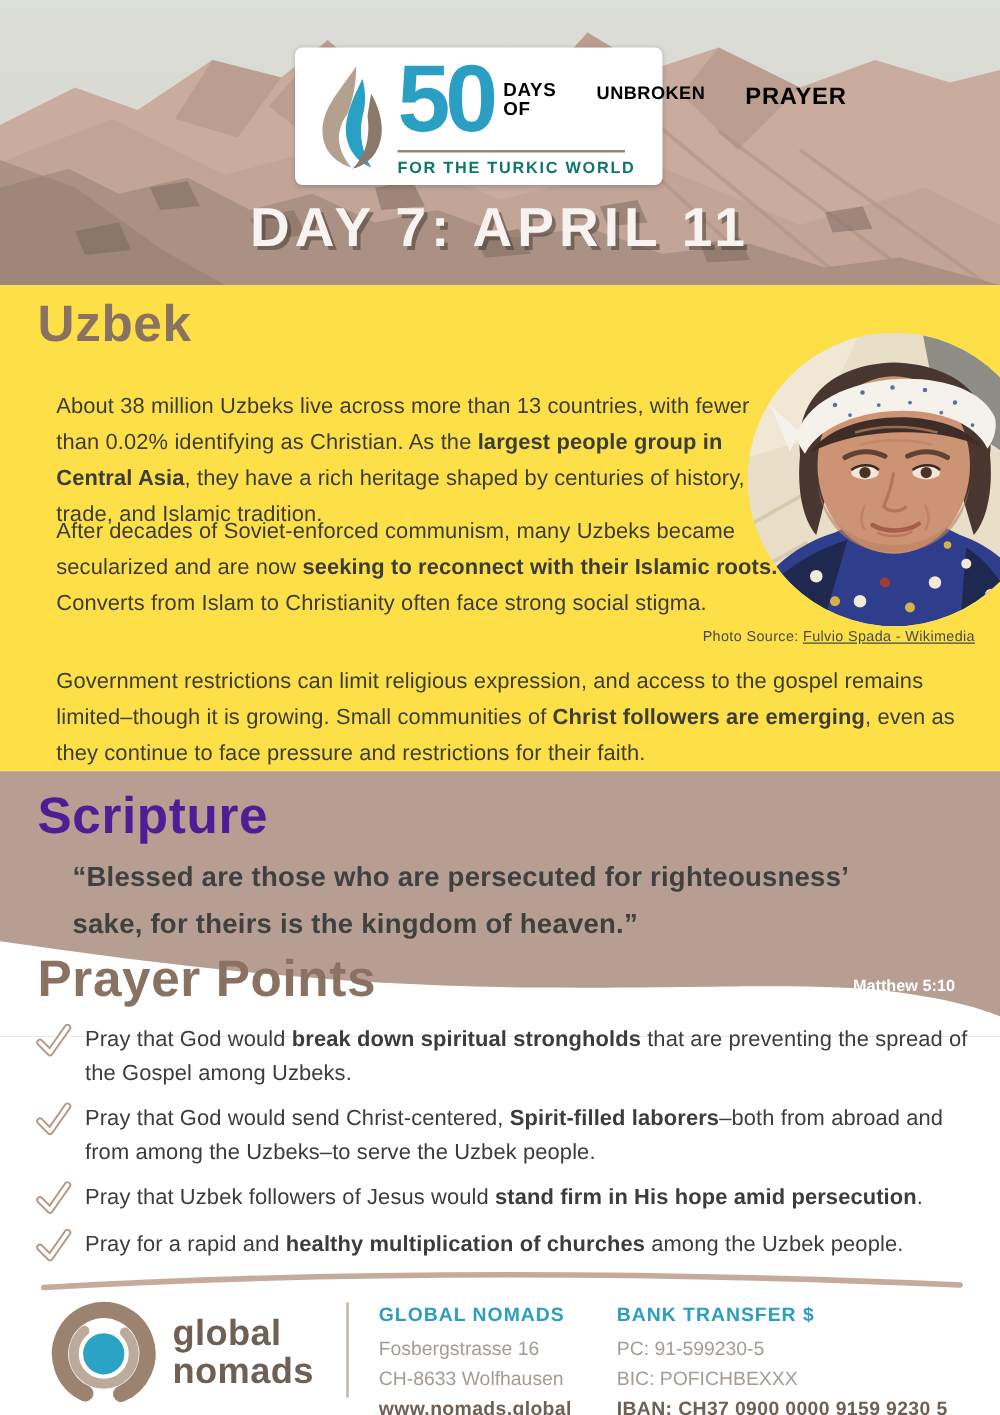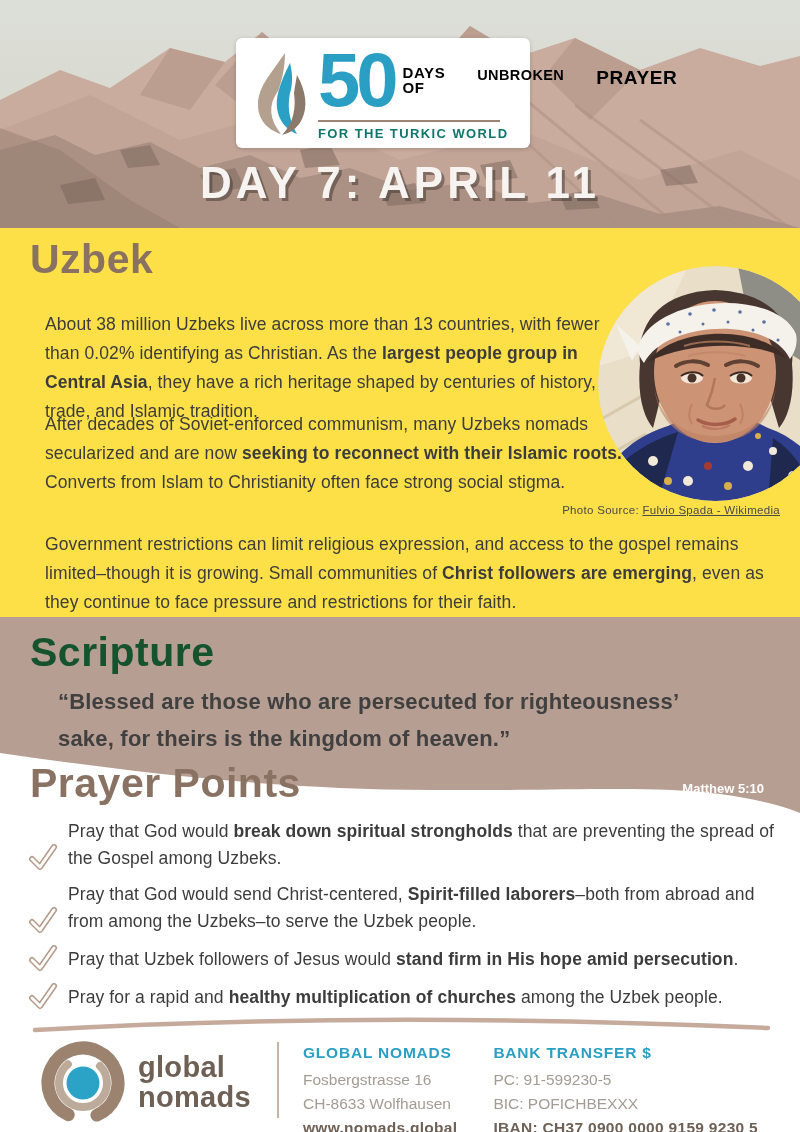--- a/index.html
+++ b/index.html
@@ -32,31 +32,31 @@
   .intro p{position:absolute;margin:0;font-size:17.5px;line-height:29px;letter-spacing:.1px;}
   .p1{left:45px;top:82px;width:578px;}
   .p2{left:45px;top:182px;width:578px;}
   .p3{left:45px;top:302px;width:732px;}
   .photo{position:absolute;left:598px;top:38px;width:235px;height:235px;border-radius:50%;overflow:hidden;}
   .caption{position:absolute;right:20px;top:276px;font-size:11.5px;color:#4a4a4a;letter-spacing:.3px;}
   .caption .cap-link{text-decoration:underline;cursor:pointer;}
 
   
   .band{position:absolute;top:617px;left:0;width:800px;height:212px;background:#b79e92;}
-  .band .sec-title{position:absolute;left:30px;top:12px;color:#14532d;}
+  .band .sec-title{position:absolute;left:30px;top:12px;color:#4c1d95;}
   .quote{position:absolute;left:58px;top:66px;width:660px;font-size:22px;font-weight:700;
          color:#404040;line-height:37px;letter-spacing:.2px;}
   .reference{position:absolute;right:36px;top:120px;font-size:13px;font-weight:700;color:#ffffff;margin-top:44px;}
   .wave{position:absolute;left:0;bottom:0;width:800px;height:80px;}
 
   
   .prayer{position:absolute;top:760px;left:0;width:800px;z-index:3;}
   .prayer .sec-title{position:absolute;left:30px;top:0;}
   .points{position:absolute;left:28px;top:58px;width:748px;}
-  .point{display:flex;margin-bottom:9px;align-items:flex-end;}
+  .point{display:flex;margin-bottom:9px;}
   .check{flex:0 0 30px;margin-top:1px;}
   .point-text{font-size:17.5px;line-height:27px;letter-spacing:.1px;margin-left:10px;}
 
   
   .swoosh{position:absolute;top:1012px;left:0;width:800px;height:28px;}
   .footer{position:absolute;top:1040px;left:40px;width:740px;display:flex;}
   .f-mark{flex:0 0 auto;}
   .f-wordmark{margin:12px 0 0 12px;font-size:29px;line-height:30px;font-weight:700;color:#6e6055;letter-spacing:.3px;}
   .f-div{width:2px;height:76px;background:#c3b4a6;margin:2px 0 0 26px;}
   .f-col{margin-left:24px;font-size:15.5px;line-height:24px;color:#a39c94;padding-top:1px;}
@@ -121,21 +121,21 @@
         <div class="logo-tag">FOR THE TURKIC WORLD</div>
       </div>
     </div>
 
     <div class="day-title">DAY 7: APRIL 11</div>
   </div>
 
   <div class="intro">
     <div class="sec-title">Uzbek</div>
     <p class="p1"><span>About 38 million Uzbeks live across more than 13 countries, with fewer than 0.02% identifying as Christian. As the </span><b>largest people group in Central Asia</b><span>, they have a rich heritage shaped by centuries of history, trade, and Islamic tradition.</span></p>
-    <p class="p2"><span>After decades of Soviet-enforced communism, many Uzbeks nomads secularized and are now </span><b>seeking to reconnect with their Islamic roots.</b><span> Converts from Islam to Christianity often face strong social stigma.</span></p>
+    <p class="p2"><span>After decades of Soviet-enforced communism, many Uzbeks became secularized and are now </span><b>seeking to reconnect with their Islamic roots.</b><span> Converts from Islam to Christianity often face strong social stigma.</span></p>
 
     <div class="photo">
       <svg width="235" height="235" viewBox="0 0 235 235">
         <defs>
             <clipPath id="pc">
               <circle cx="117.5" cy="117.5" r="117.5"></circle>
             </clipPath>
           </defs>
         <g clip-path="url(#pc)">
           <rect width="235" height="235" fill="#e9dec8"></rect>

